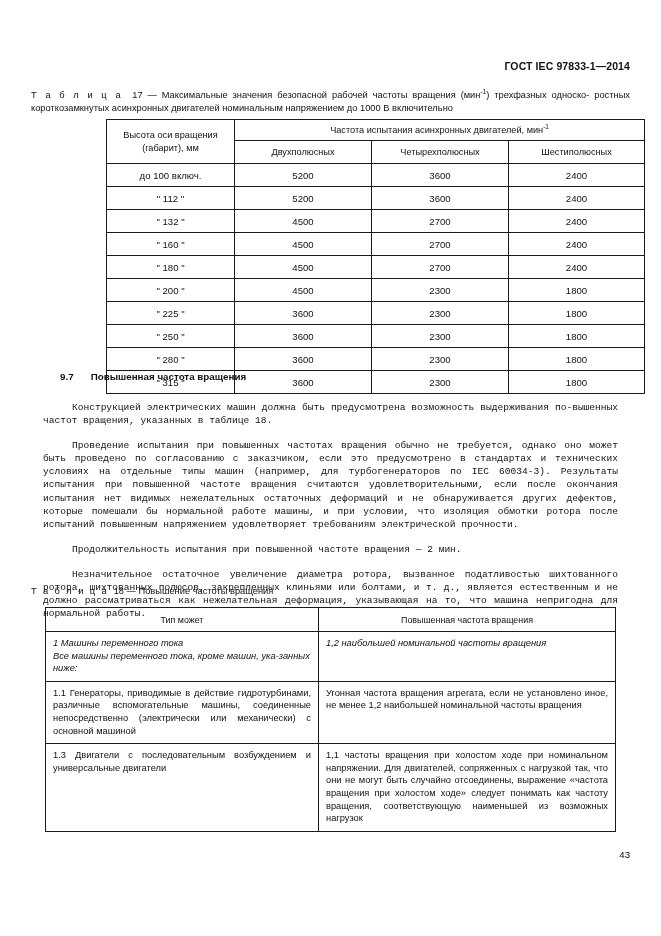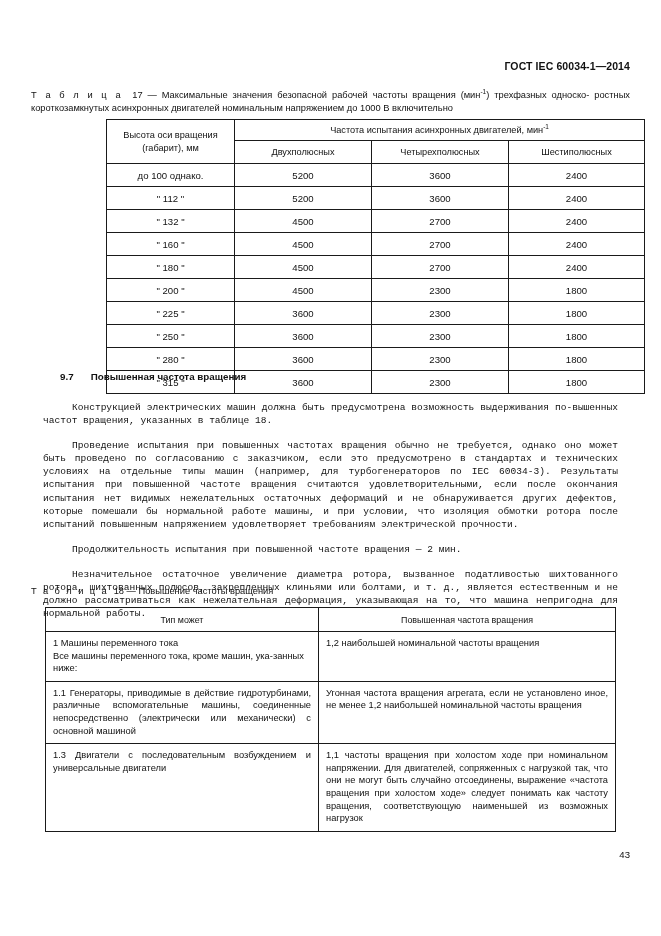--- a/index.html
+++ b/index.html
@@ -137,37 +137,37 @@
   }
   .tbl18 td {
     font-size: 9.3px;
     line-height: 12.6px;
     text-align: justify;
     vertical-align: top;
     padding: 5px 7px 6px 7px;
   }
   .tbl18 .c-type { width: 273px; }
   .tbl18 .c-freq { width: 297px; }
-  .tbl18 td.nojust { text-align: left; }
+  .tbl18 td.nojust { text-align: left; font-style: italic; }
   .tbl18 .pad-tall { padding-bottom: 46px; }
 
   
   .page-num {
     position: absolute;
     right: 31px;
     top: 849px;
     font-size: 9.6px;
   }
 </style>
 </head>
 <body>
 
 <div class="page">
 
-  <div class="doc-header">ГОСТ IEC 60034-1—2014</div>
+  <div class="doc-header">ГОСТ IEC 97833-1—2014</div>
 
   <div style="position:absolute; left:31px; top:89px; width:599px;">
     <p class="table-caption">
       <span class="caption-label">Т а б л и ц а</span>
       &nbsp;<span>17</span>
       <span>— Максимальные значения безопасной рабочей частоты вращения (мин</span><sup>-1</sup><span>) трехфазных односко-</span>
       <span>ростных короткозамкнутых асинхронных двигателей номинальным напряжением до 1000 В включительно</span>
     </p>
   </div>
 
@@ -190,21 +190,21 @@
           </th>
         </tr>
         <tr>
           <th class="hdr-sub">Двухполюсных</th>
           <th class="hdr-sub">Четырехполюсных</th>
           <th class="hdr-sub">Шестиполюсных</th>
         </tr>
       </thead>
       <tbody>
         <tr>
-          <td class="data-cell">до 100 однако.</td>
+          <td class="data-cell">до 100 включ.</td>
           <td class="data-cell">5200</td>
           <td class="data-cell">3600</td>
           <td class="data-cell">2400</td>
         </tr>
         <tr>
           <td class="data-cell">" 112 "</td>
           <td class="data-cell">5200</td>
           <td class="data-cell">3600</td>
           <td class="data-cell">2400</td>
         </tr>

